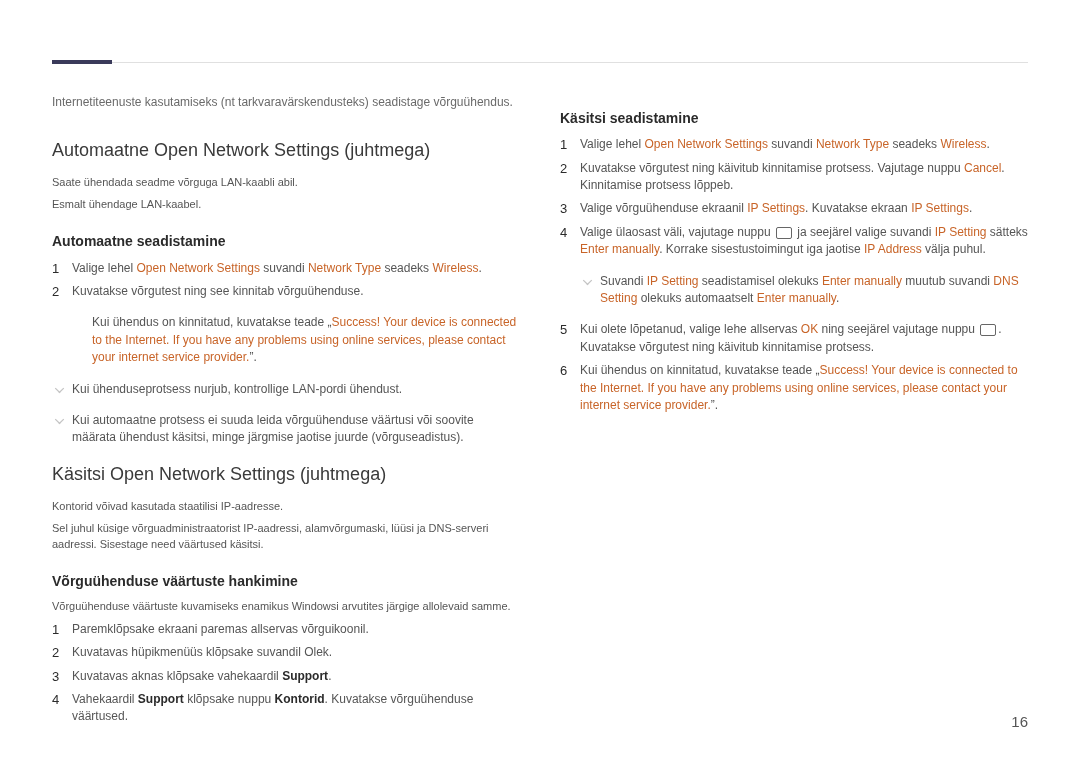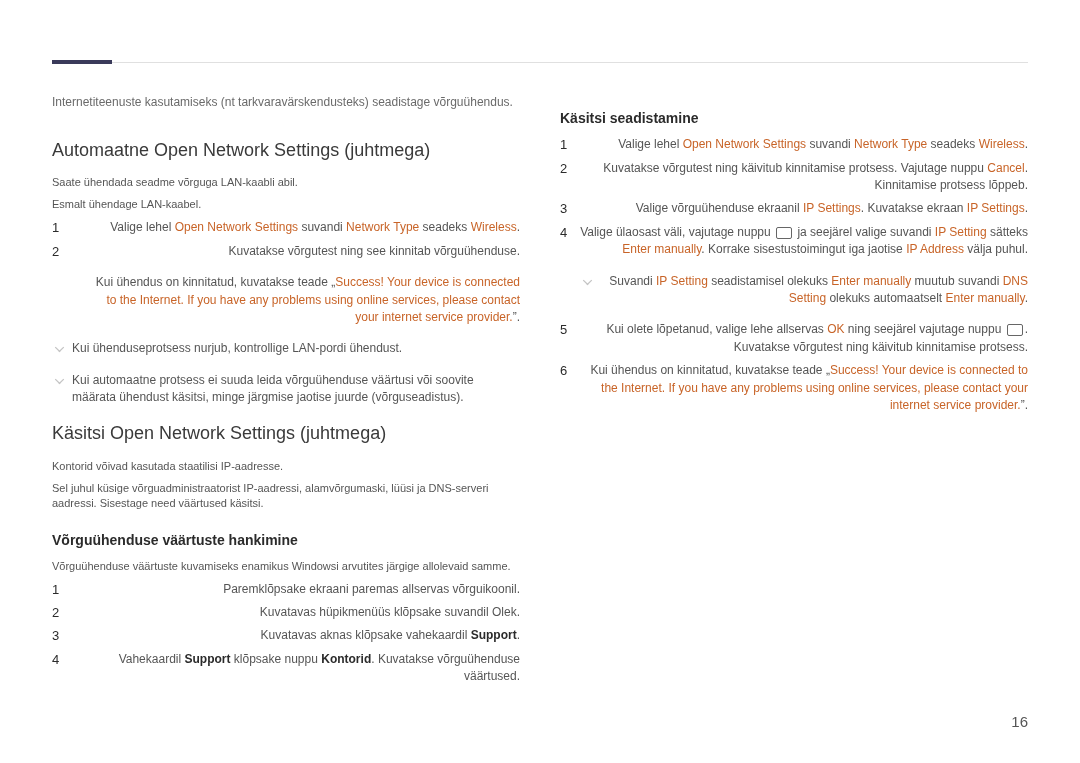--- a/index.html
+++ b/index.html
@@ -70,21 +70,20 @@
     margin: 6px 0;
     counter-reset: step;
   }
   ol.steps > li {
     position: relative;
     padding-left: 20px;
     margin: 6px 0;
     font-size: 12px;
     color: #555;
     counter-increment: step;
-    text-align: right;
   }
   ol.steps > li::before {
     content: counter(step);
     position: absolute;
     left: 0;
     top: 0;
     font-size: 13px;
     color: #2b2b2b;
   }
   .sub {
@@ -135,20 +134,21 @@
 
   <div class="columns">
 
     <div class="col">
       <p class="intro">Internetiteenuste kasutamiseks (nt tarkvaravärskendusteks) seadistage võrguühendus.</p>
 
       <h2>Automaatne Open Network Settings (juhtmega)</h2>
       <p>Saate ühendada seadme võrguga LAN-kaabli abil.</p>
       <p>Esmalt ühendage LAN-kaabel.</p>
 
+      <h3>Automaatne seadistamine</h3>
       <ol class="steps">
         <li>
           <span>Valige lehel </span><span class="em">Open Network Settings</span><span> suvandi </span><span class="em">Network Type</span><span> seadeks </span><span class="em">Wireless</span><span>.</span>
         </li>
         <li>
           <span>Kuvatakse võrgutest ning see kinnitab võrguühenduse.</span>
           <div class="sub">
             <span>Kui ühendus on kinnitatud, kuvatakse teade „</span><span class="em">Success! Your device is connected to the Internet. If you have any problems using online services, please contact your internet service provider.</span><span>”.</span>
           </div>
         </li>

